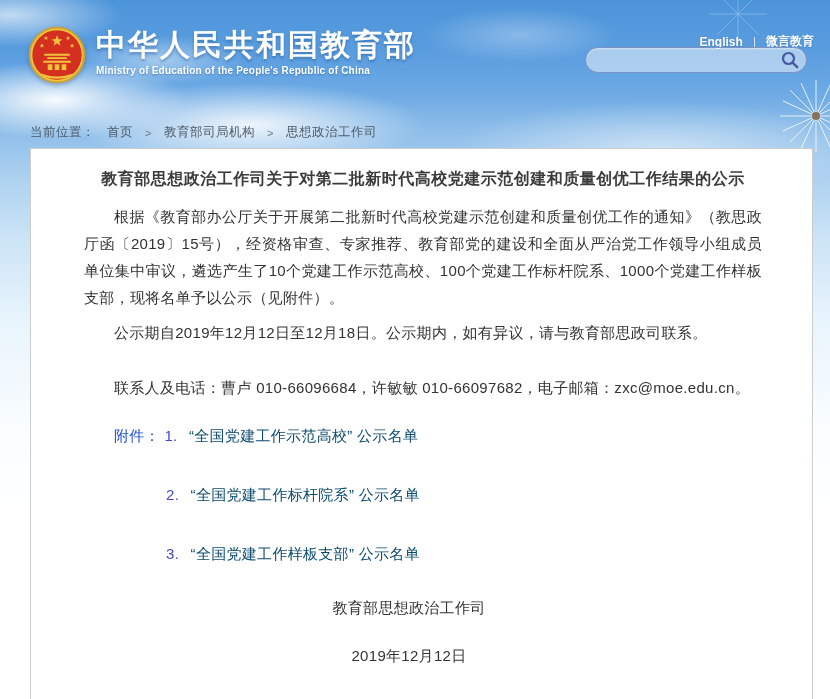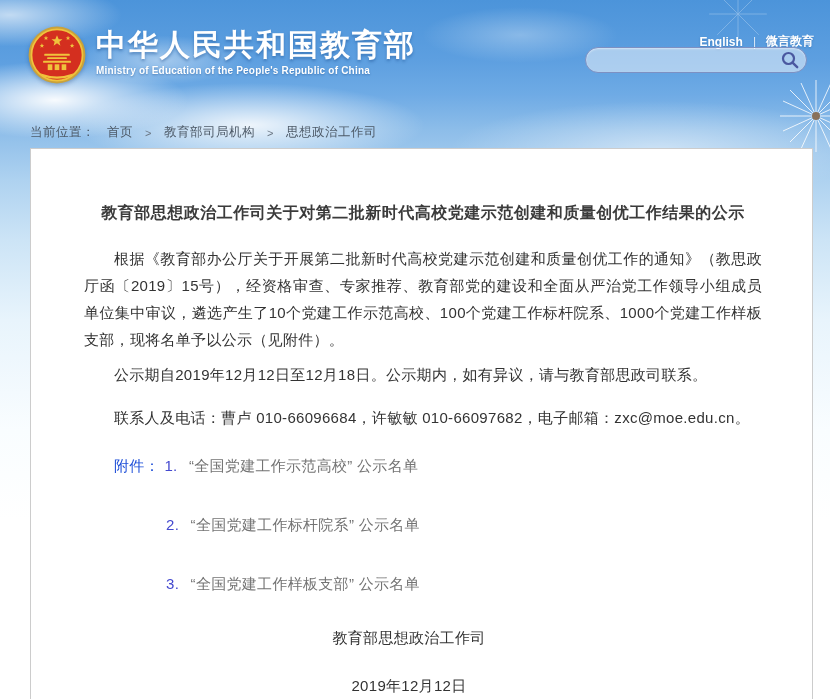--- a/index.html
+++ b/index.html
@@ -69,34 +69,34 @@
   .breadcrumb a { color:#4d5a68; text-decoration:none; cursor:pointer; }
   .breadcrumb .bc-sep { color:#6a7683; font-size:11px; }
 
   
   .panel {
     position:absolute; top:148px; left:30px; width:783px; min-height:640px;
     background:#fff; border:1px solid #cccccc;
     padding:0 50px 40px 53px;
   }
   .doc-title {
-    padding-top:52px; text-align:center;
+    padding-top:18px; text-align:center;
     font-size:16px; font-weight:bold; color:#3b3b3b; letter-spacing:.5px; line-height:24px;
   }
   .doc-body { font-size:15px; color:#333; line-height:27px; letter-spacing:.3px; }
   .para { text-indent:2em; text-align:justify; }
-  .p1 { margin-top:20px; }
+  .p1 { margin-top:12px; }
   .p2 { margin-top:8px; }
-  .p3 { margin-top:16px; }
+  .p3 { margin-top:28px; }
   .attachments { margin-top:21px; padding-left:2em; }
   .att-row { line-height:27px; margin-bottom:27px; white-space:nowrap; }
   .att-label { color:#1d4ed8; }
   .att-indent { padding-left:52px;margin-top:32px; }
   .att-num { color:#4449cf; margin-right:7px; }
-  .att-link { color:#737373; text-decoration:none; cursor:pointer; }
+  .att-link { color:#0c4a6e; text-decoration:none; cursor:pointer; }
   .sign-block { text-align:center; padding-right:28px; }
   .signature { margin-top:19px; line-height:27px; }
   .doc-date { margin-top:21px; line-height:27px; }
 </style>
 </head>
 <body>
 
 <div class="sky">
 
   <svg class="dandelion d1" width="80" height="80" viewBox="0 0 80 80">

